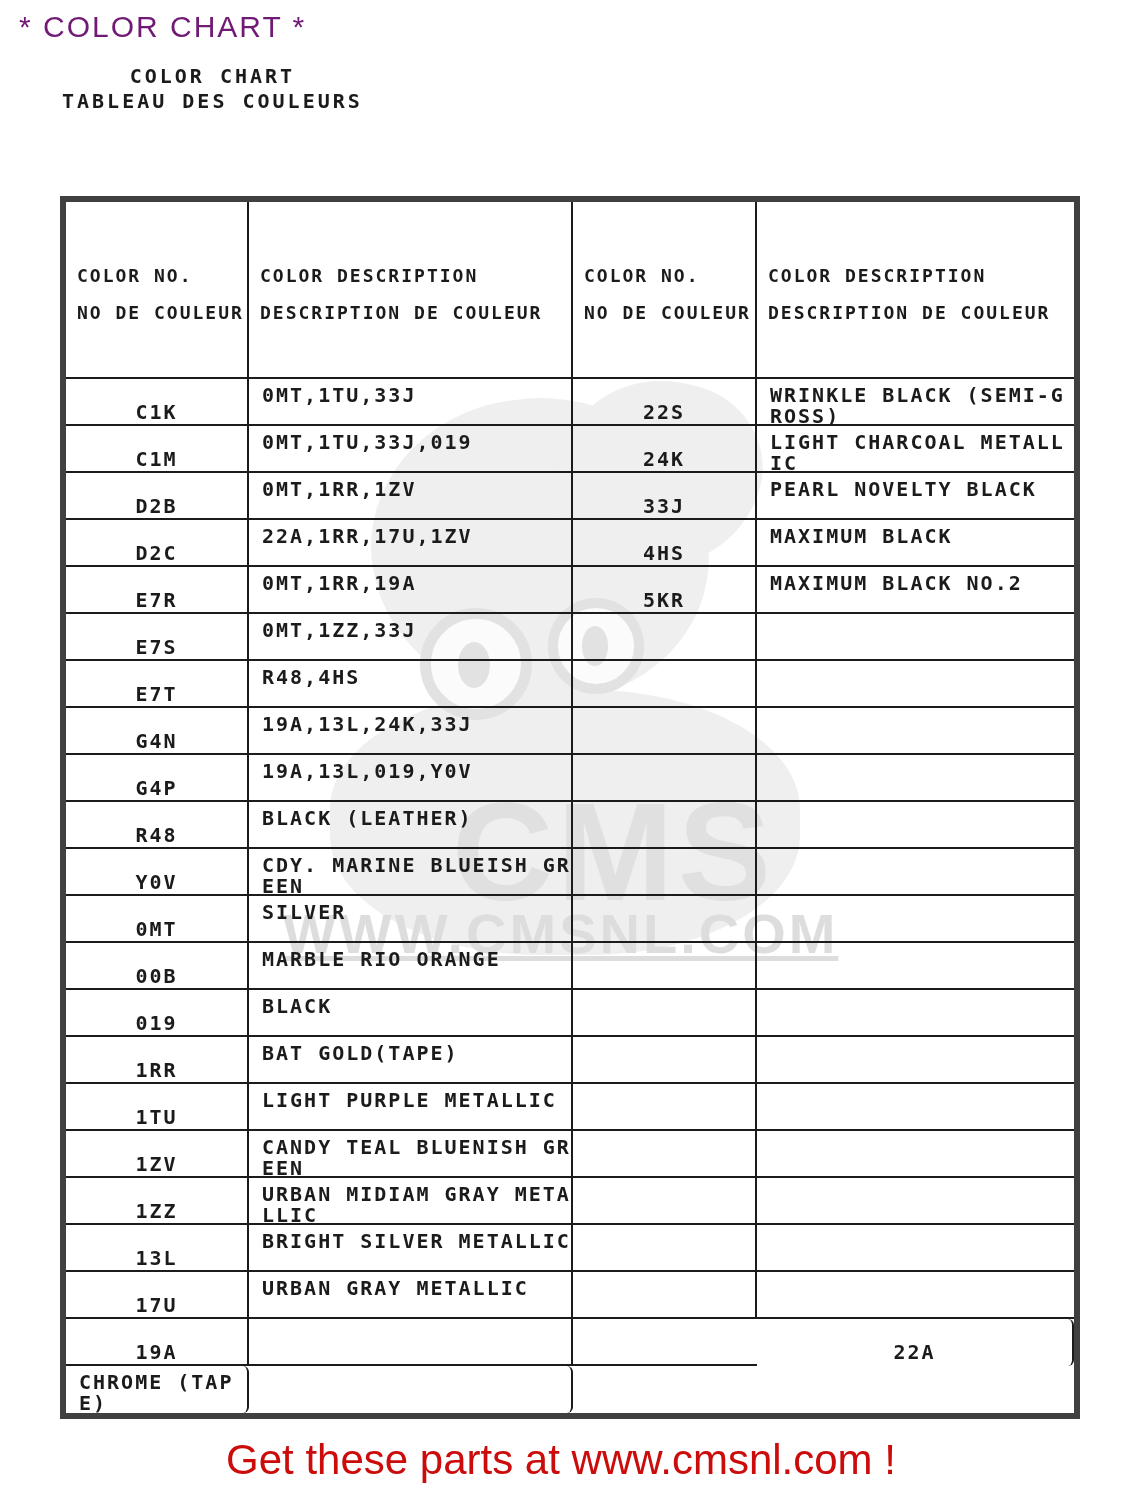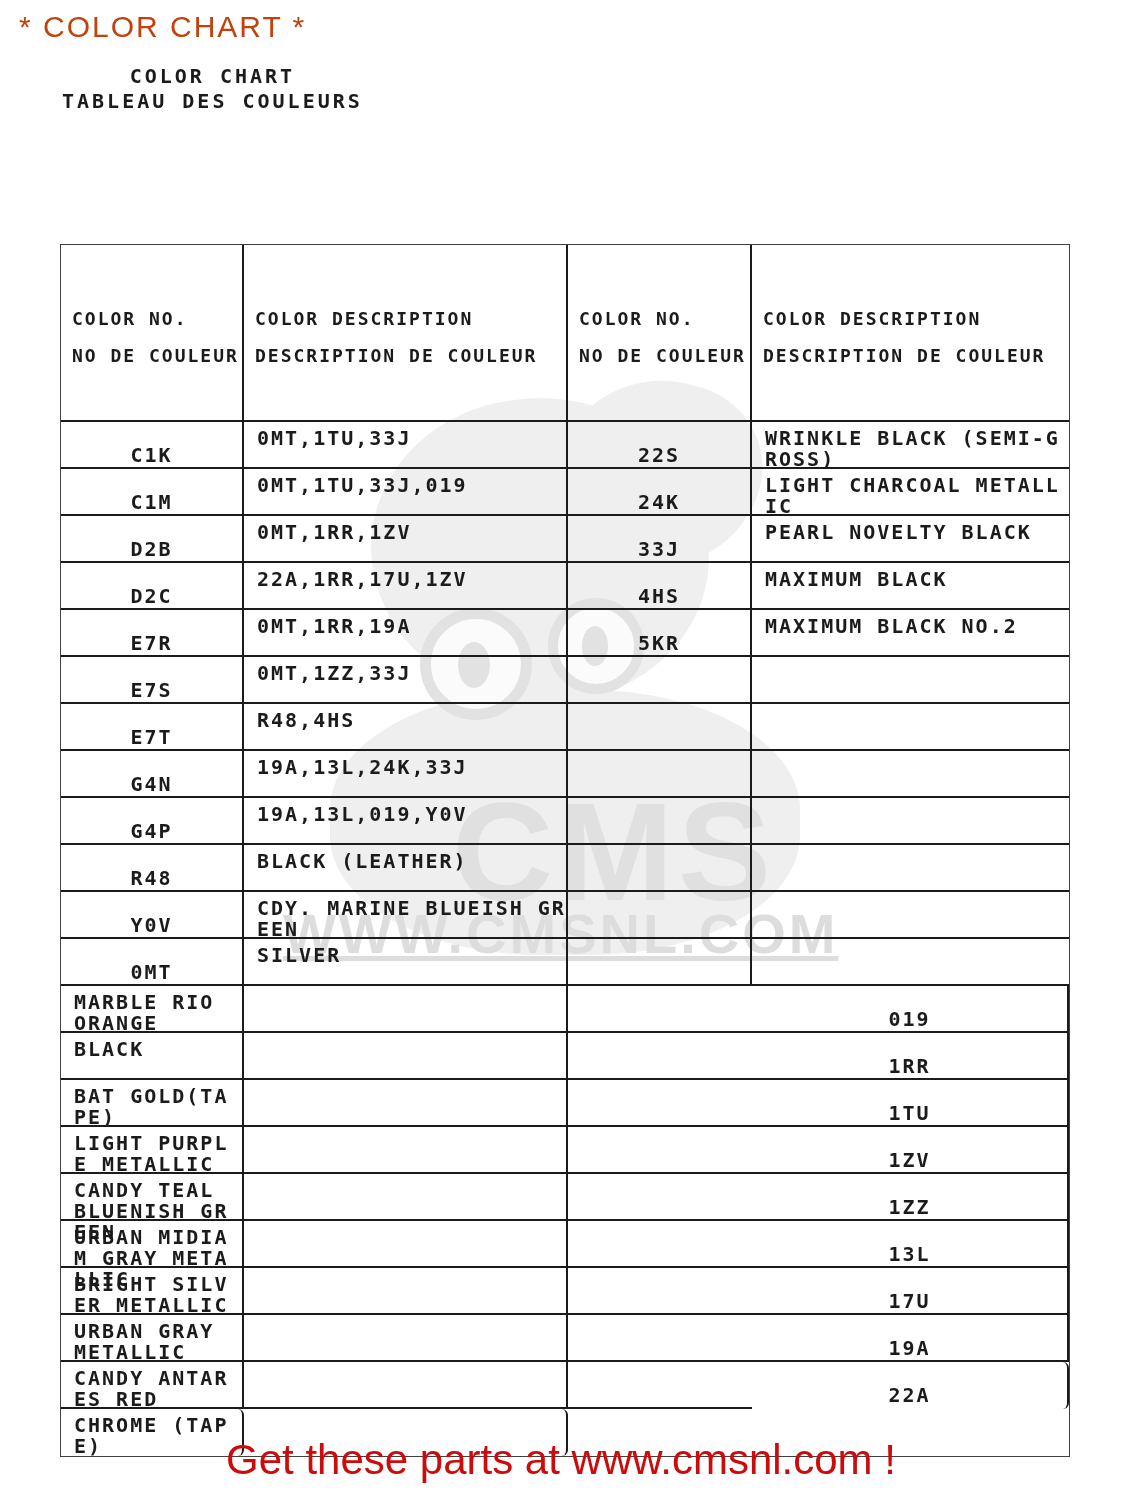--- a/index.html
+++ b/index.html
@@ -5,21 +5,21 @@
   html,body{margin:0;padding:0;}
   body{
     width:1122px;height:1500px;position:relative;background:#ffffff;
     font-family:"DejaVu Sans Mono","Liberation Mono",monospace;
     color:#1b1b1b;overflow:hidden;
   }
   
   .overlay-title{
     position:absolute;left:19px;top:10px;
     font-family:"Liberation Sans",sans-serif;
-    font-size:30px;letter-spacing:2px;color:#c2410c;
+    font-size:30px;letter-spacing:2px;color:#701a75;
   }
   .doc-titles{position:absolute;left:62px;top:64px;line-height:25px;
     font-weight:bold;font-size:20px;letter-spacing:3px;white-space:nowrap;text-align:center;}
   
   .wm{position:absolute;z-index:0;}
   .wm-head{left:372px;top:398px;width:335px;height:305px;background:#efefef;
     border-radius:48% 52% 46% 54%;transform:rotate(-8deg);}
   .wm-blob2{left:560px;top:380px;width:200px;height:190px;background:#efefef;
     border-radius:55% 45% 60% 40%;transform:rotate(14deg);}
   .wm-body{left:330px;top:690px;width:470px;height:265px;background:#efefef;
@@ -33,23 +33,22 @@
   .wm-cms{left:452px;top:782px;font-family:"Liberation Sans",sans-serif;
     font-weight:bold;font-size:140px;letter-spacing:4px;color:#e0e0e0;line-height:1;}
   .wm-url{left:283px;top:906px;font-family:"Liberation Sans",sans-serif;
     font-weight:bold;font-size:56px;letter-spacing:3px;color:#dddddd;line-height:1;text-decoration:underline;}
   
   .tbl{
     position:absolute;left:60px;top:196px;z-index:1;
     display:grid;
     grid-template-columns:183px 324px 184px 317px;
     grid-template-rows:177px repeat(22,47px);
-    border:1px solid #404040;
+    border:6px solid #404040;
     background:transparent;
-    margin-top:48px;
   }
   .cell{
     border-right:2px solid #1b1b1b;
     border-bottom:2px solid #1b1b1b;
     box-sizing:border-box;overflow:visible;background:transparent;
   }
   .cell.lastcol{border-right:none;}
   .cell.lastrow{border-bottom:none;border-radius:6px;}
   .hcell{font-weight:bold;font-size:18px;letter-spacing:2px;
     padding:55px 0 0 11px;line-height:37px;white-space:nowrap;}
@@ -147,20 +146,21 @@
       <div class="cell code"></div>
       <div class="cell desc lastcol"></div>
       <div class="cell code">Y0V</div>
       <div class="cell desc">CDY. MARINE BLUEISH GREEN</div>
       <div class="cell code"></div>
       <div class="cell desc lastcol"></div>
       <div class="cell code">0MT</div>
       <div class="cell desc">SILVER</div>
       <div class="cell code"></div>
       <div class="cell desc lastcol"></div>
+      <div class="cell code">00B</div>
       <div class="cell desc">MARBLE RIO ORANGE</div>
       <div class="cell code"></div>
       <div class="cell desc lastcol"></div>
       <div class="cell code">019</div>
       <div class="cell desc">BLACK</div>
       <div class="cell code"></div>
       <div class="cell desc lastcol"></div>
       <div class="cell code">1RR</div>
       <div class="cell desc">BAT GOLD(TAPE)</div>
       <div class="cell code"></div>
@@ -179,21 +179,20 @@
       <div class="cell desc lastcol"></div>
       <div class="cell code">13L</div>
       <div class="cell desc">BRIGHT SILVER METALLIC</div>
       <div class="cell code"></div>
       <div class="cell desc lastcol"></div>
       <div class="cell code">17U</div>
       <div class="cell desc">URBAN GRAY METALLIC</div>
       <div class="cell code"></div>
       <div class="cell desc lastcol"></div>
       <div class="cell code">19A</div>
-      <div class="cell desc">CANDY ANTARES RED</div>
       <div class="cell code"></div>
       <div class="cell desc lastcol"></div>
       <div class="cell code lastrow">22A</div>
       <div class="cell desc lastrow">CHROME (TAPE)</div>
       <div class="cell code lastrow"></div>
       <div class="cell desc lastcol lastrow"></div>
     </div>
 
   <div class="footer">Get these parts at www.cmsnl.com !</div>
 

